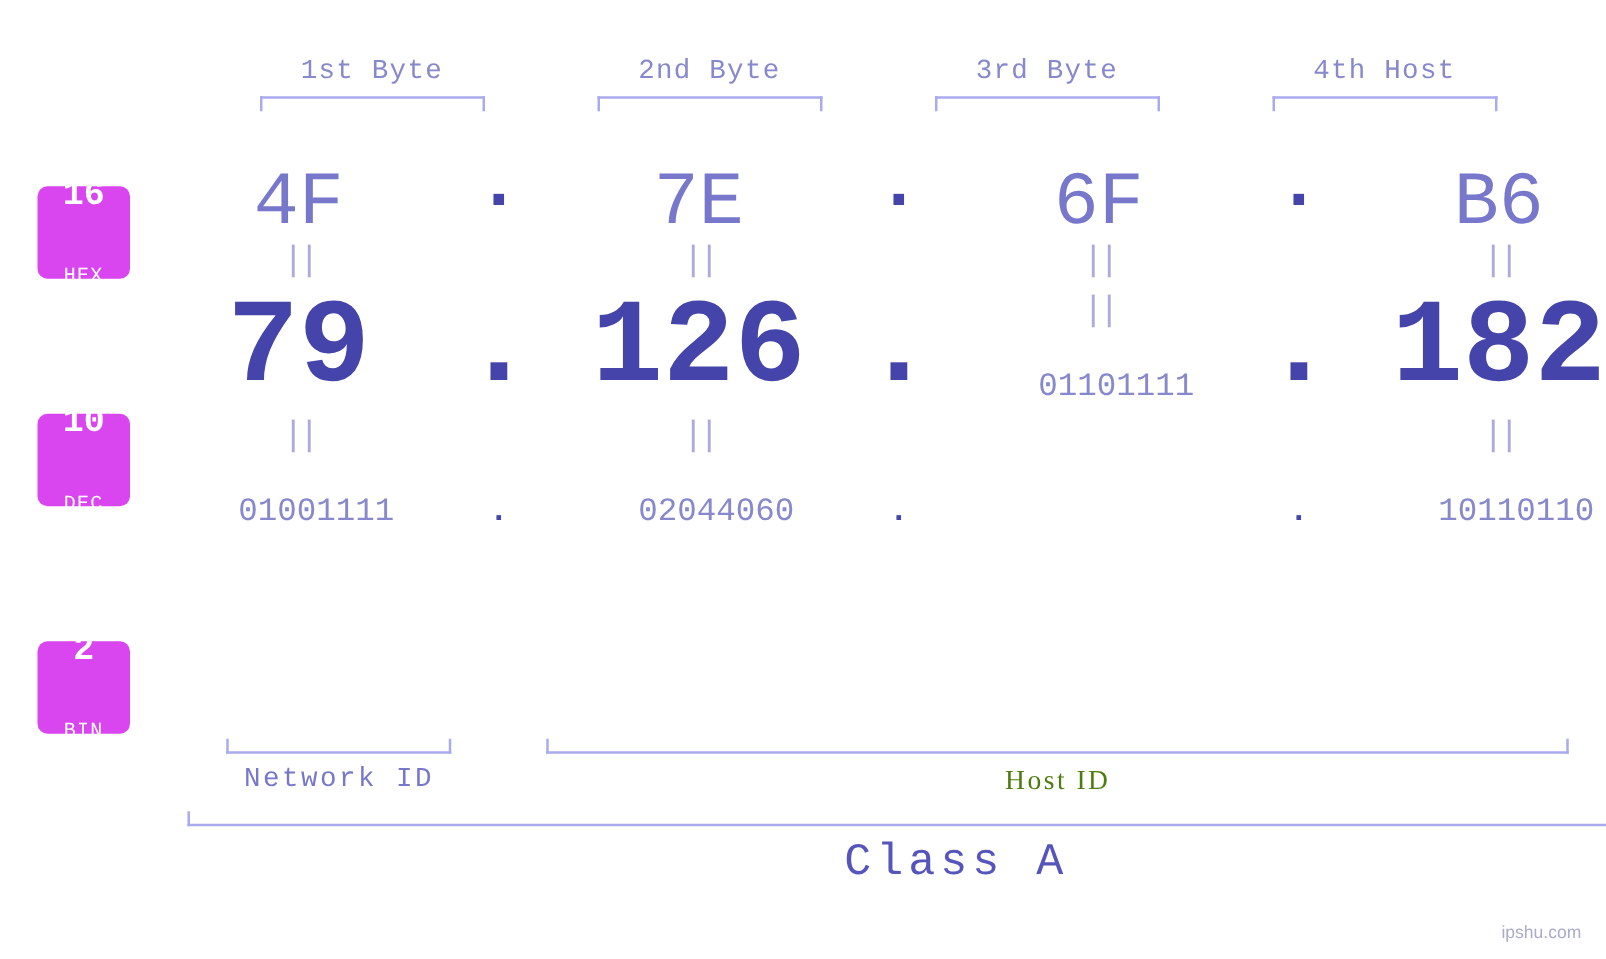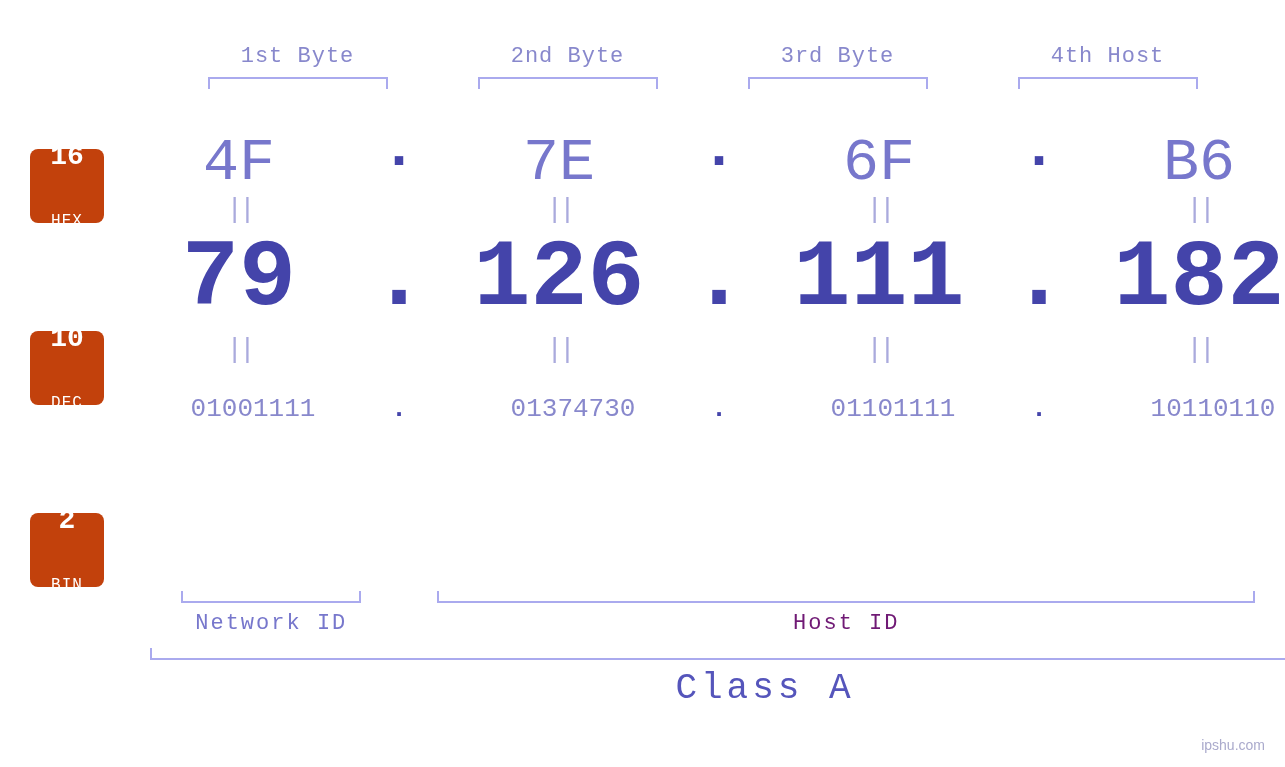--- a/index.html
+++ b/index.html
@@ -79,21 +79,21 @@
       display: flex;
       flex-direction: column;
       gap: 0;
       width: 120px;
       padding-top: 10px;
     }
 
     .badge {
       width: 74px;
       height: 74px;
-      background: #c2410c;
+      background: #d946ef;
       border-radius: 8px;
       display: flex;
       flex-direction: column;
       align-items: center;
       justify-content: center;
       color: white;
       margin-bottom: 0;
     }
 
     .badge-number {
@@ -297,21 +297,21 @@
         <div class="equals-row">
           <span class="equals-sign">||</span>
         </div>
         <div class="dec-row">
           <span class="dec-value">126</span>
         </div>
         <div class="equals-row">
           <span class="equals-sign">||</span>
         </div>
         <div class="bin-row">
-          <span class="bin-value">01374730</span>
+          <span class="bin-value">02044060</span>
         </div>
       </div>
 
       <div class="dot-col">
         <div class="hex-row">
           <span class="dot-value dot-hex">.</span>
         </div>
         <div class="equals-row"></div>
         <div class="dec-row">
           <span class="dot-value dot-dec">.</span>
@@ -321,23 +321,20 @@
           <span class="dot-value dot-bin">.</span>
         </div>
       </div>
 
       <div class="ip-byte-col">
         <div class="hex-row">
           <span class="hex-value">6F</span>
         </div>
         <div class="equals-row">
           <span class="equals-sign">||</span>
-        </div>
-        <div class="dec-row">
-          <span class="dec-value">111</span>
         </div>
         <div class="equals-row">
           <span class="equals-sign">||</span>
         </div>
         <div class="bin-row">
           <span class="bin-value">01101111</span>
         </div>
       </div>
 
       <div class="dot-col">
@@ -386,21 +383,21 @@
       <div style="width:50px;"></div>
 
       <div style="width:910px;">
         <div style="height:12px; border-bottom:2px solid #aaaaee; border-left:2px solid #aaaaee; border-right:2px solid #aaaaee;"></div>
       </div>
     </div>
 
     <div style="display:flex; margin-top:8px;">
       <div style="width:270px; text-align:center; color:#7777cc; font-size:22px; letter-spacing:2px; font-family:'Courier New',monospace;">Network ID</div>
       <div style="width:50px;"></div>
-      <div style="width:910px; text-align:center; color:#701a75; font-size:22px; letter-spacing:2px; font-family:Liberation Mono, monospace;">Host ID</div>
+      <div style="width:910px; text-align:center; color:#4d7c0f; font-size:22px; letter-spacing:2px; font-family:Liberation Serif, serif;">Host ID</div>
     </div>
 
     <div style="margin-top:12px; width:calc(270px + 50px + 910px);">
       <div style="height:12px; border-bottom:2px solid #aaaaee; border-left:2px solid #aaaaee; border-right:2px solid #aaaaee;"></div>
       <div style="text-align:center; color:#5555bb; font-size:36px; letter-spacing:4px; font-family:'Courier New',monospace; margin-top:8px;">Class A</div>
     </div>
   </div>
 
   <div class="watermark">ipshu.com</div>
 

